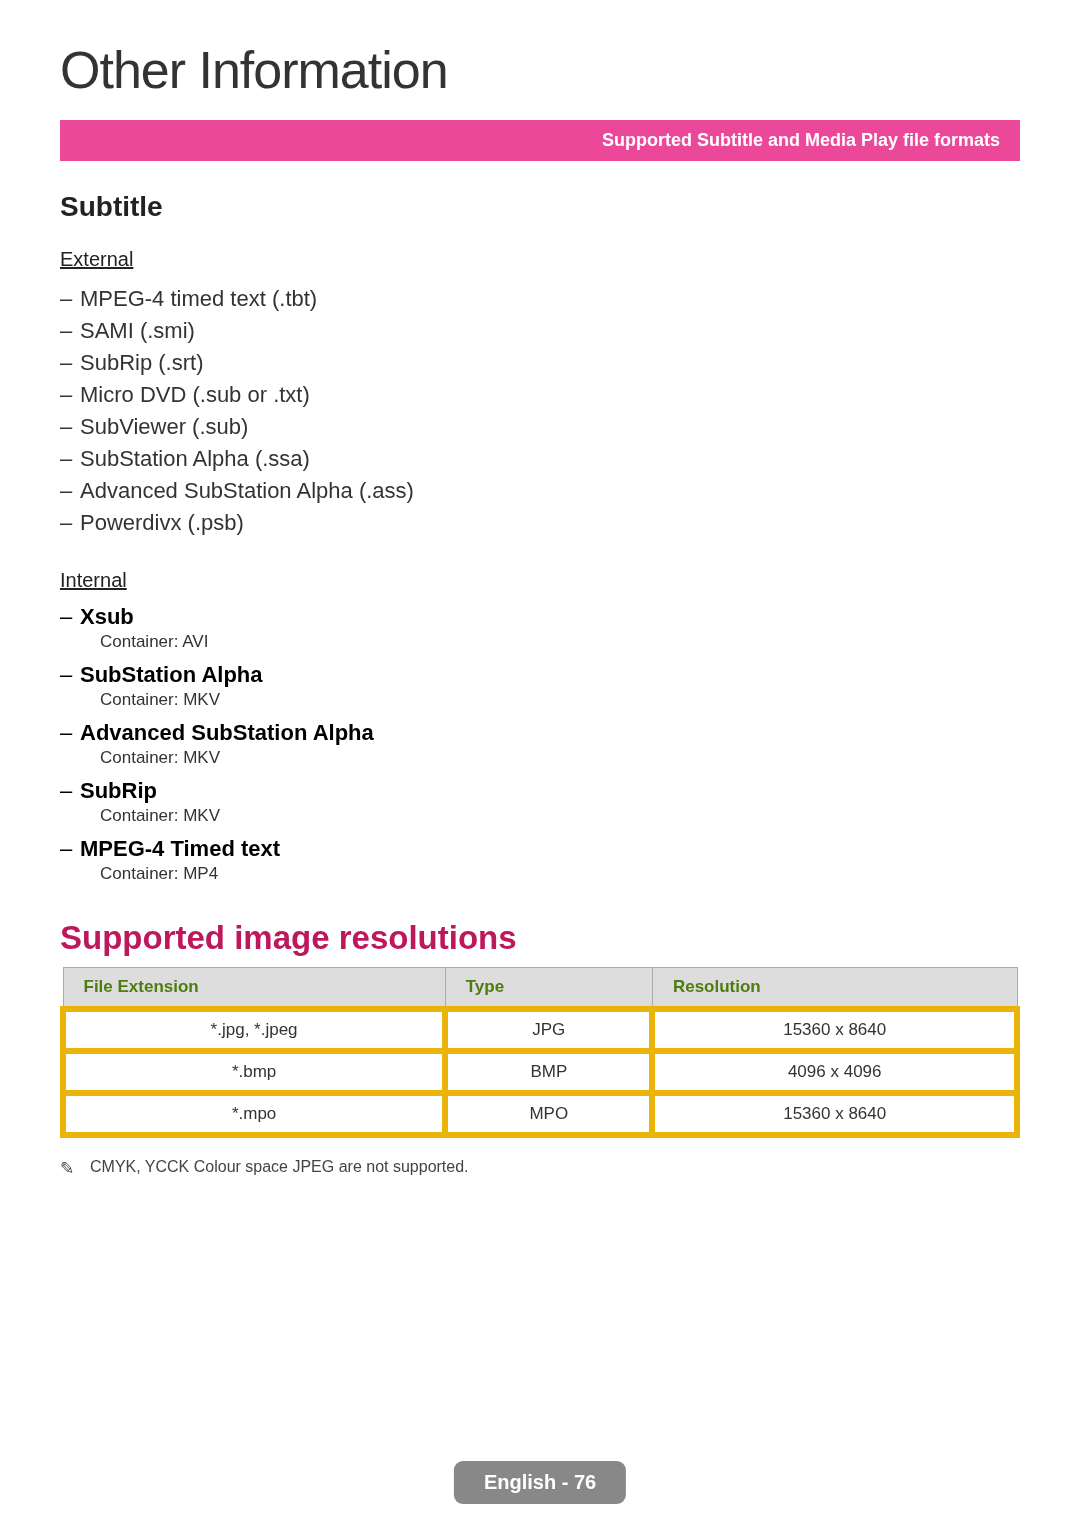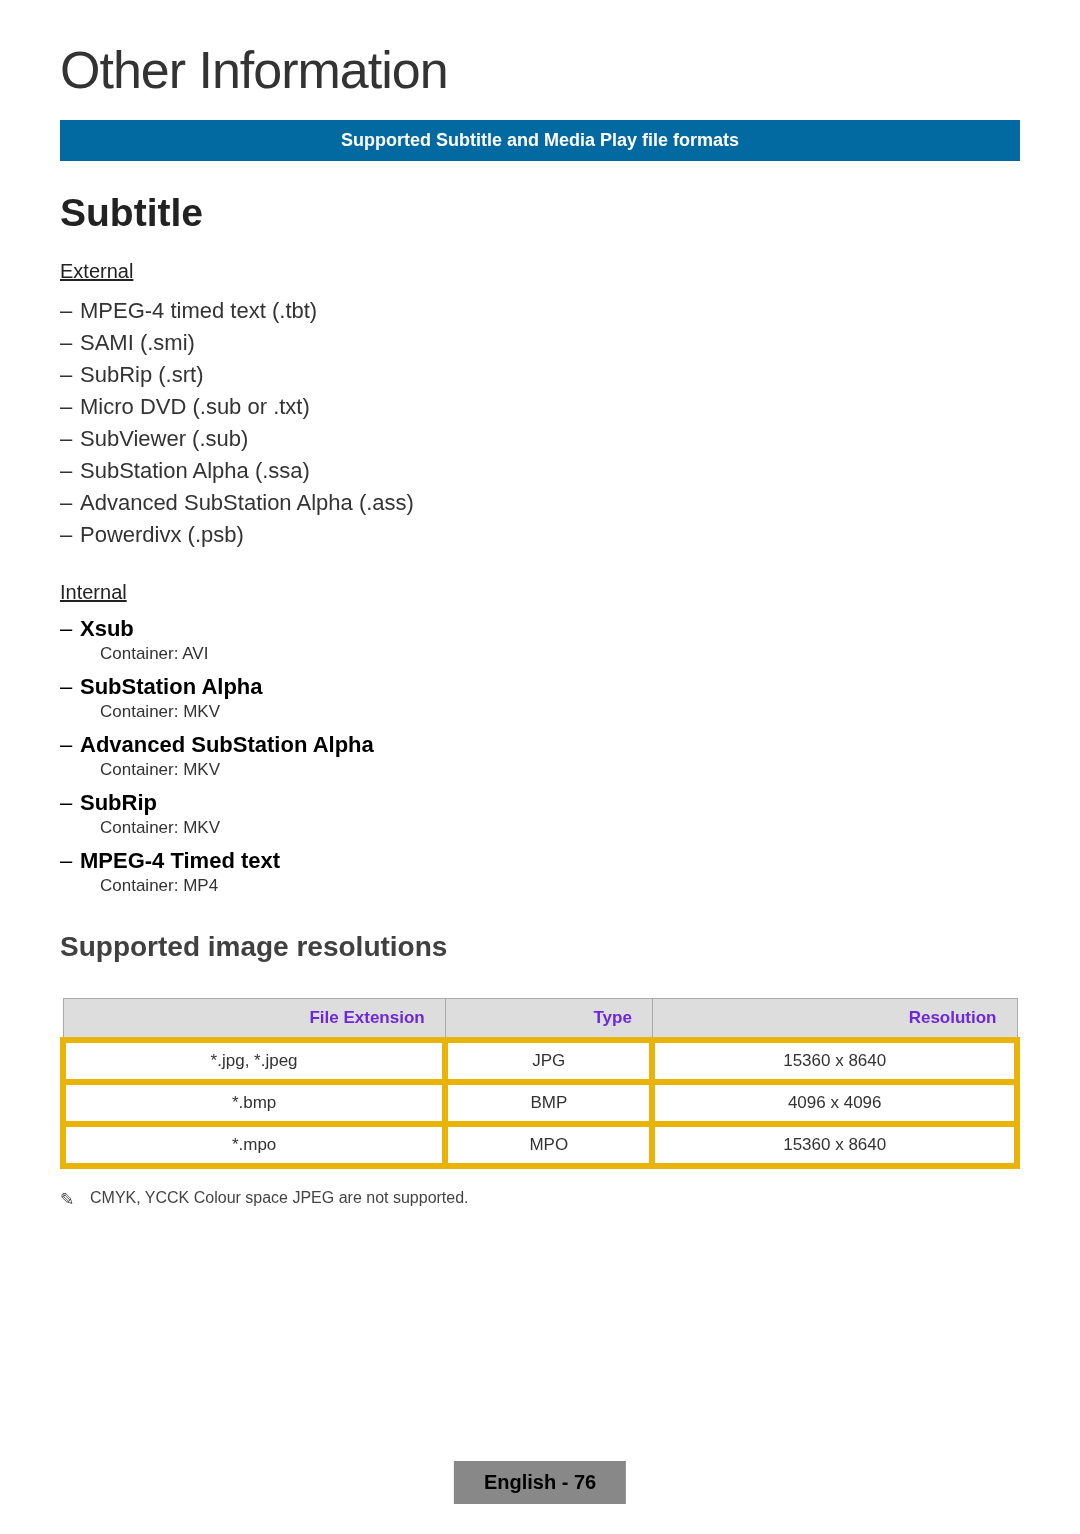--- a/index.html
+++ b/index.html
@@ -20,31 +20,31 @@
 
     .page-title {
       font-size: 52px;
       font-weight: 300;
       color: #333;
       margin-bottom: 20px;
       letter-spacing: -1px;
     }
 
     .section-banner {
-      background: #0369a1;
+      background: #ec4899;
       color: #fff;
-      text-align: center;
+      text-align: right;
       padding: 10px 20px;
       font-size: 18px;
       font-weight: bold;
       margin-bottom: 30px;
     }
 
     .subtitle-heading {
-      font-size: 39px;
+      font-size: 28px;
       font-weight: bold;
       color: #222;
       margin-bottom: 25px;
     }
 
     .subsection-heading {
       font-size: 20px;
       font-weight: normal;
       color: #222;
       text-decoration: underline;
@@ -94,40 +94,40 @@
 
     .external-section {
       margin-bottom: 30px;
     }
 
     .internal-section {
       margin-bottom: 35px;
     }
 
     .supported-image-heading {
-      font-size: 28px;
-      font-weight: bold;
-      color: #404040;
-      margin-bottom: 35px;
+      font-size: 33px;
+      font-weight: bold;
+      color: #be185d;
+      margin-bottom: 10px;
     }
 
     .image-table {
       width: 100%;
       border-collapse: collapse;
       margin-bottom: 20px;
       font-size: 17px;
     }
 
     .image-table th {
       background: #ddd;
       border: 1px solid #aaa;
       padding: 9px 20px;
-      text-align: right;
-      font-weight: bold;
-      color: #6d28d9;
+      text-align: left;
+      font-weight: bold;
+      color: #4d7c0f;
     }
 
     .image-table td {
       border: 6px solid #eab308;
       padding: 8px 20px;
       text-align: center;
       color: #333;
     }
 
     .note-text {
@@ -136,23 +136,23 @@
       padding-left: 30px;
       position: relative;
     }
 
     .footer-badge {
       position: absolute;
       bottom: 30px;
       left: 50%;
       transform: translateX(-50%);
       background: #888;
-      color: #000000;
+      color: #ffffff;
       padding: 10px 30px;
-      border-radius: 0;
+      border-radius: 9px;
       font-size: 20px;
       font-weight: bold;
     }
   </style>
 </head>
 <body>
 
 <h1 class="page-title">Other Information</h1>
 
 <div class="section-banner">Supported Subtitle and Media Play file formats</div>

